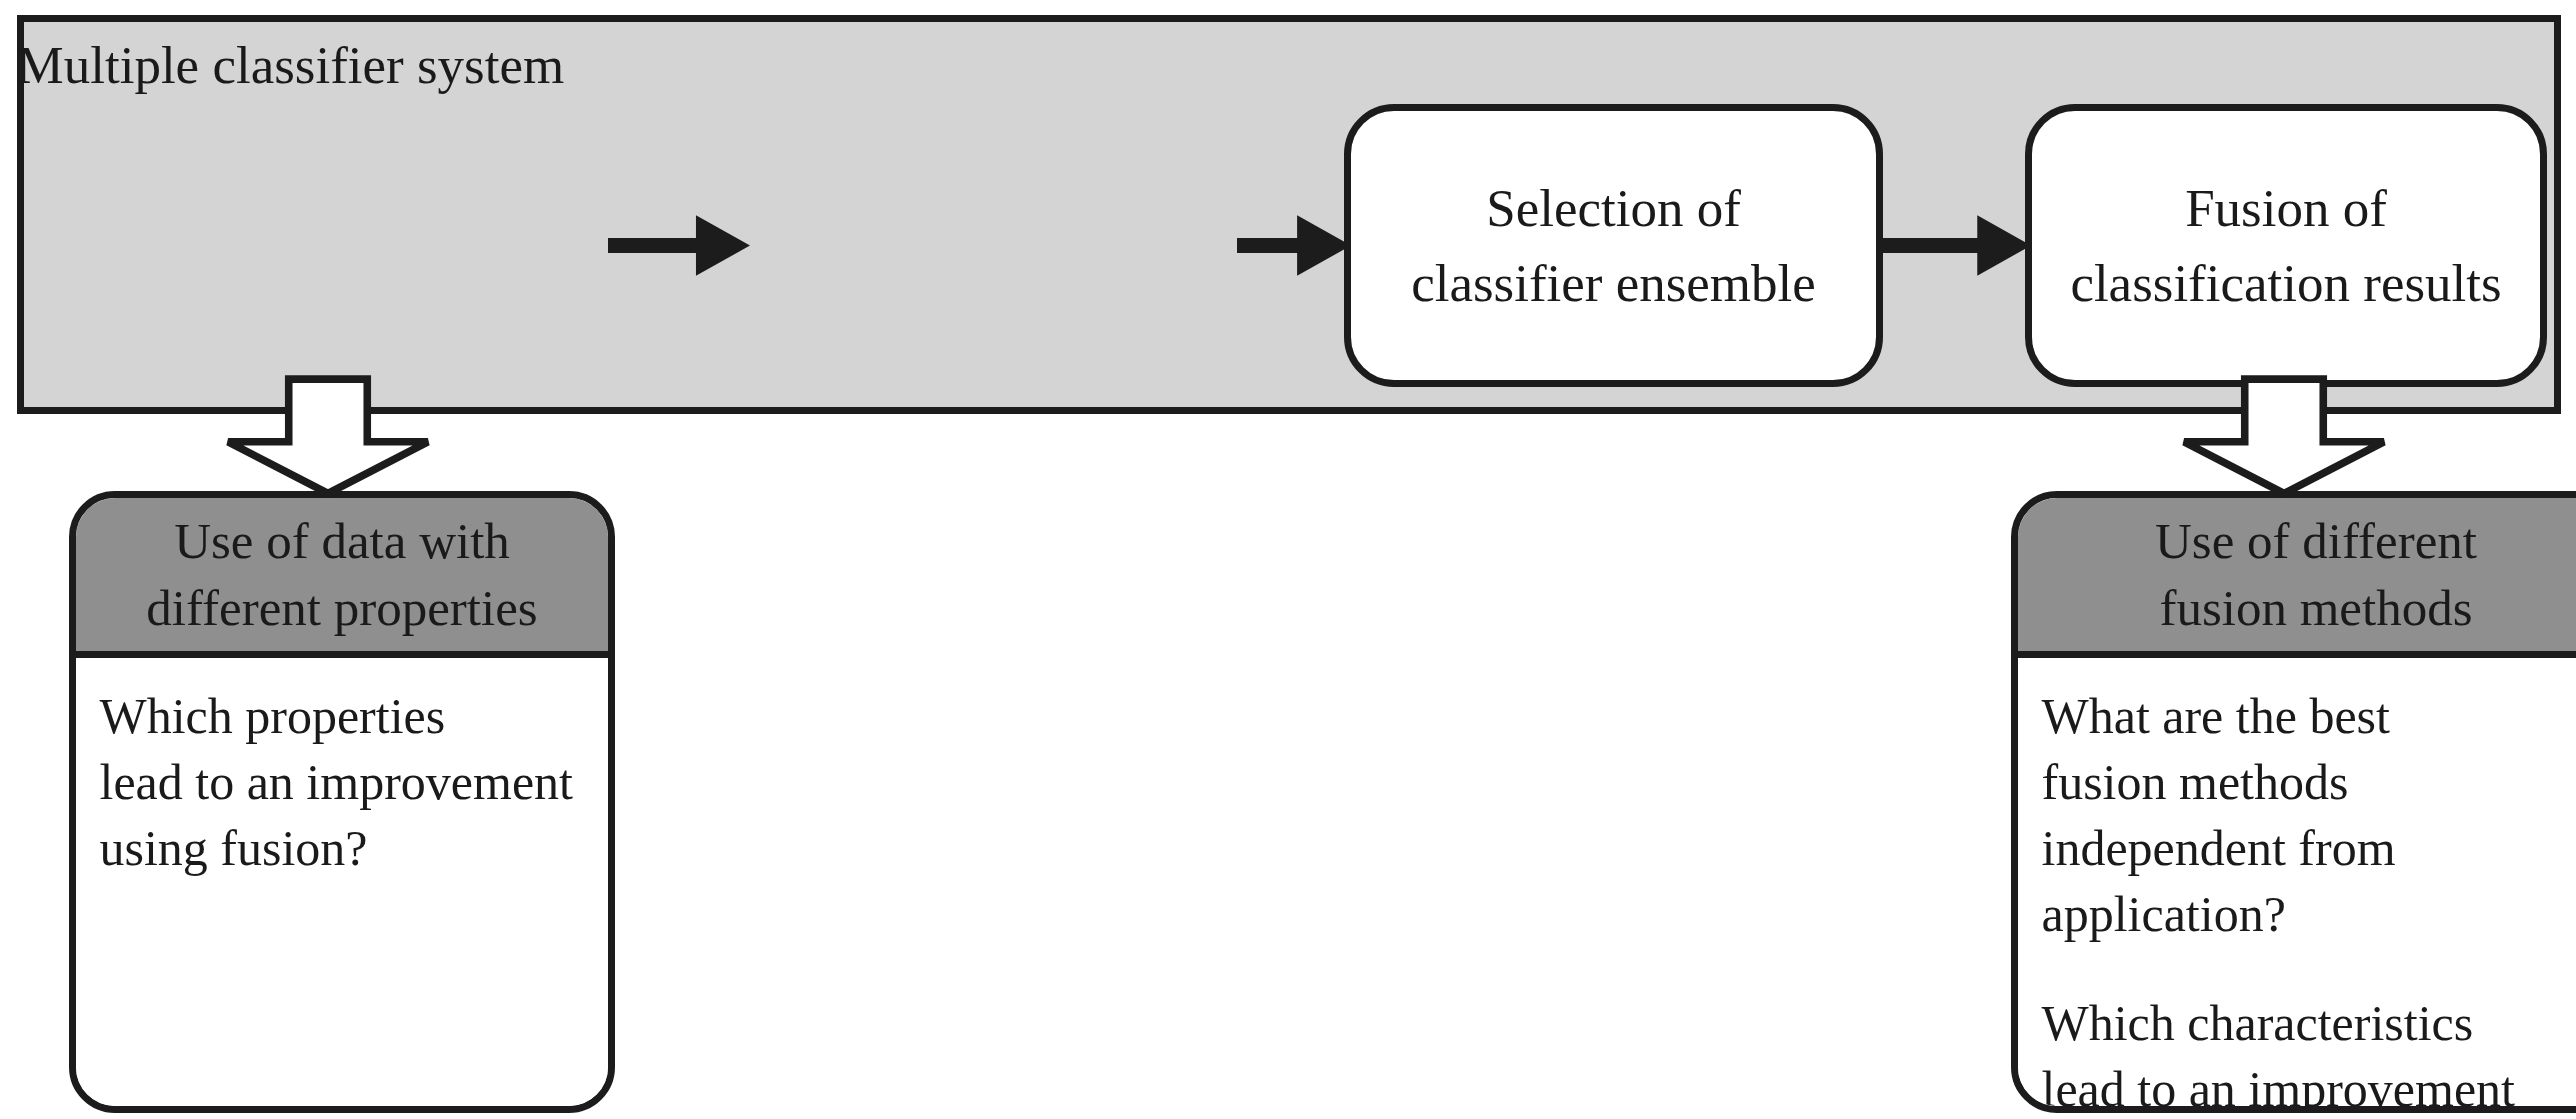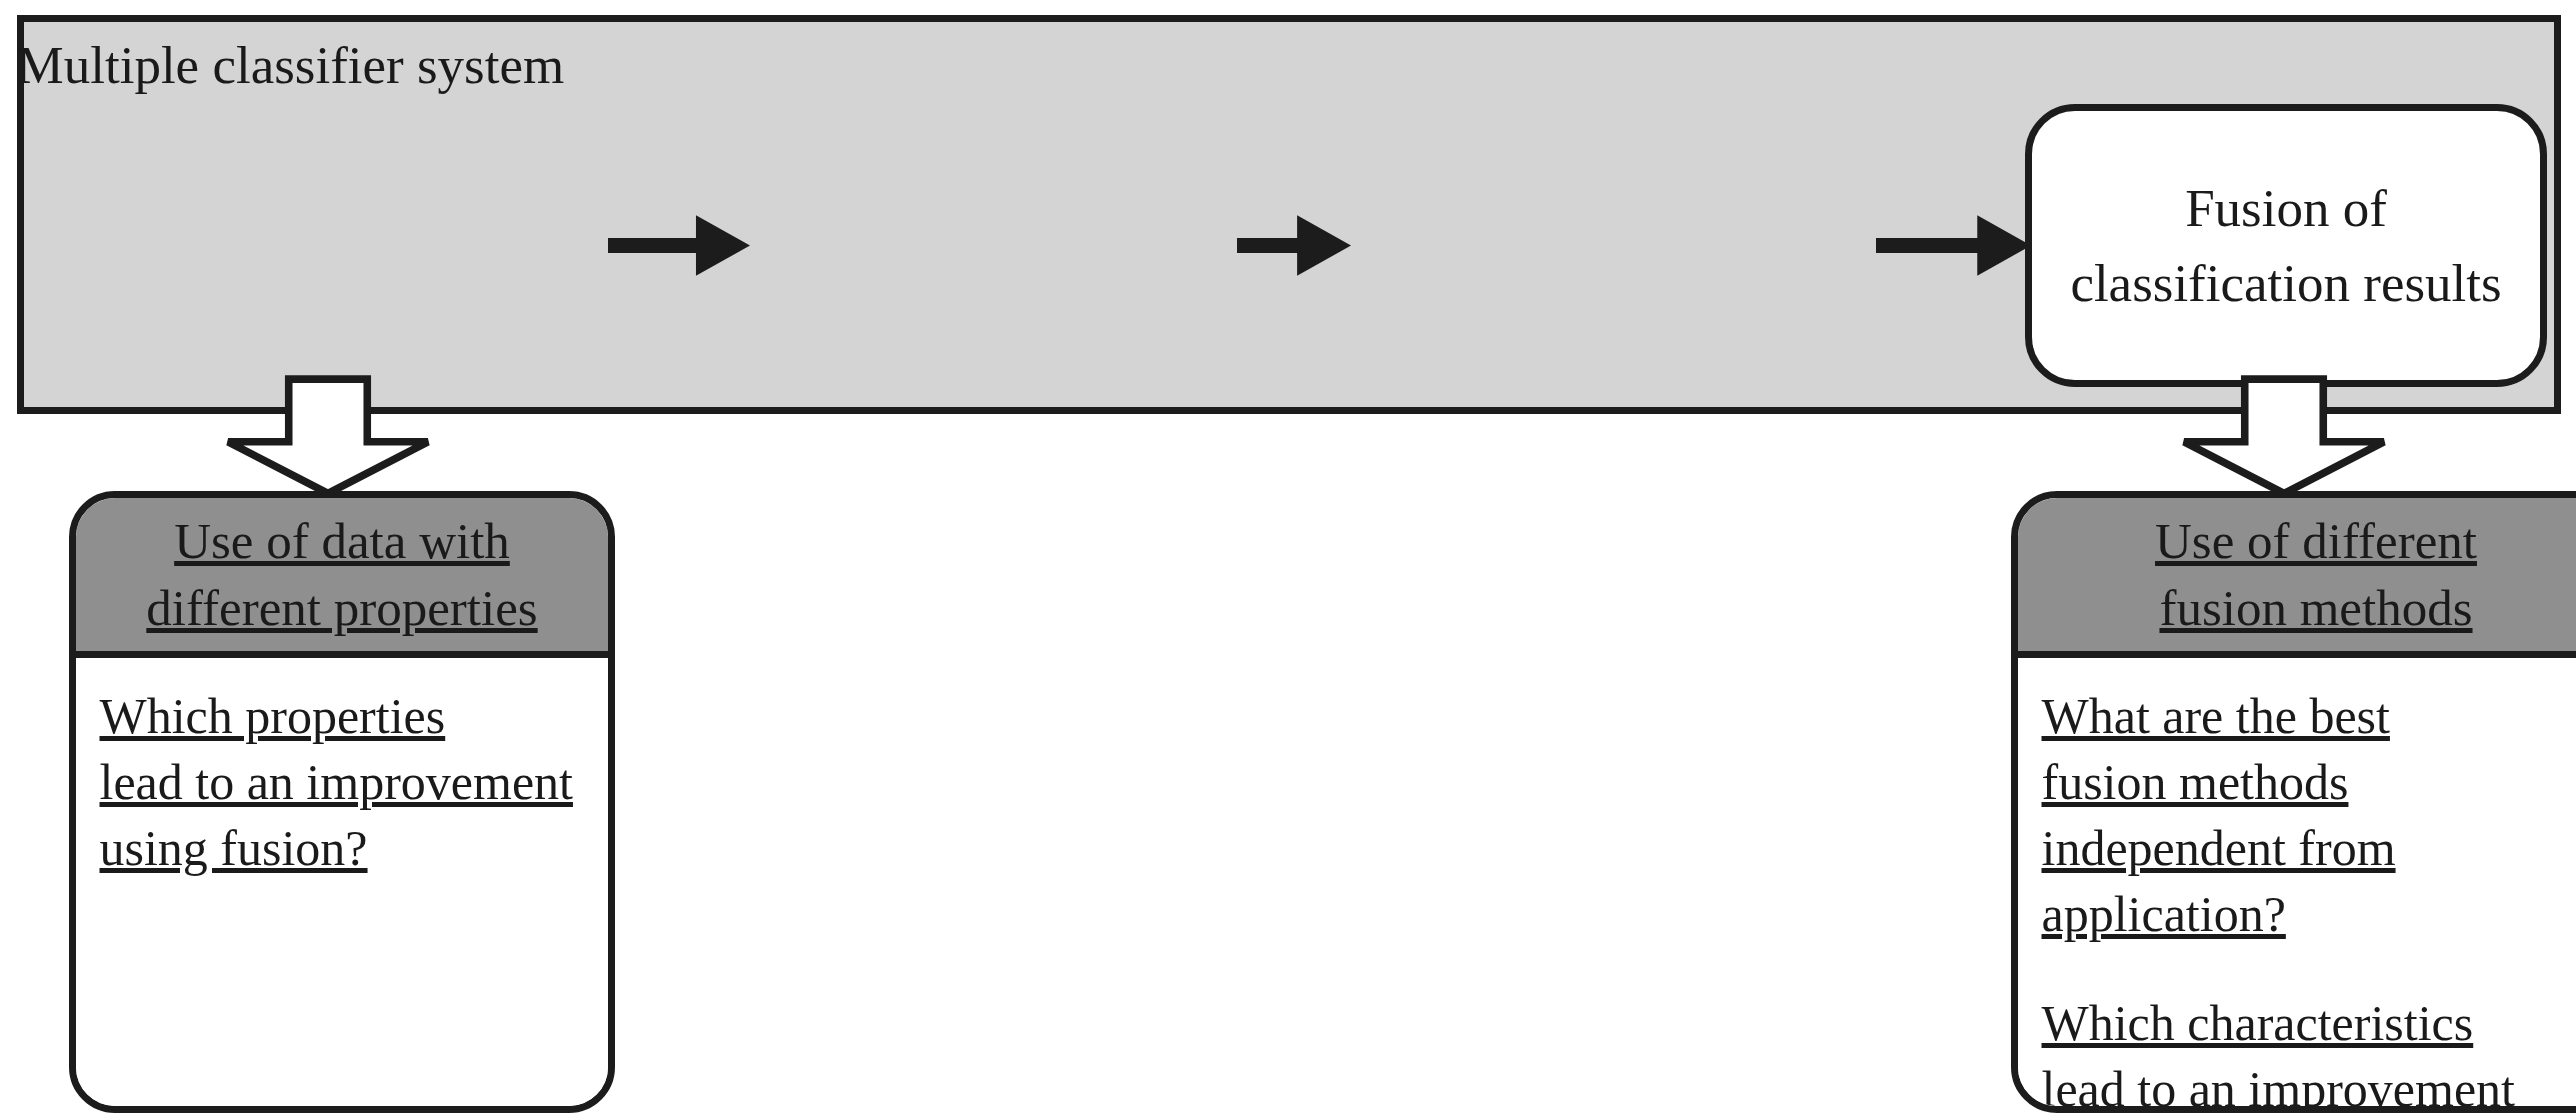--- a/index.html
+++ b/index.html
@@ -38,21 +38,21 @@
   .harrow-3{left:1876px;width:155px;}
 
   
   .darrow{position:absolute;top:375px;width:228px;height:124px;z-index:5;}
   .darrow-left{left:214px;}
   .darrow-right{left:2170px;}
 
   
   .callout{position:absolute;top:491px;height:622px;background:var(--box_fill);
     border:7.6px solid var(--line);border-radius:46px;overflow:hidden;z-index:4;
-    display:flex;flex-direction:column;text-decoration:underline;}
+    display:flex;flex-direction:column;}
   .callout-left{left:69px;width:546px;}
   .callout-right{left:2011px;width:610px;}
   .callout-header{background:var(--header_fill);border-bottom:7px solid var(--line);
     min-height:160px;display:flex;align-items:center;justify-content:center;
     text-align:center;font-size:51px;line-height:1.3;}
   .callout-header span{white-space:pre;display:block;}
   .callout-body{flex:1;background:var(--box_fill);padding:25px 16.6px 14px 23.5px;
     font-size:50px;line-height:1.32;}
   .callout-body p{white-space:pre;margin:0;}
   .callout-body p + p{margin-top:43px;}
@@ -68,20 +68,24 @@
 
   <svg class="harrow harrow-1" viewBox="0 0 205 100" preserveAspectRatio="none">
     <path d="M0,39 L127,39 L127,6 L205,50 L127,94 L127,61 L0,61 Z" fill="#1c1c1c"></path>
   </svg>
 
 
   <svg class="harrow harrow-2" viewBox="0 0 165 100" preserveAspectRatio="none">
     <path d="M0,39 L87,39 L87,6 L165,50 L87,94 L87,61 L0,61 Z" fill="#1c1c1c"></path>
   </svg>
 
+  <div class="step step-3">
+    <span>Selection of
+classifier ensemble</span>
+  </div>
 
   <svg class="harrow harrow-3" viewBox="0 0 225 100" preserveAspectRatio="none">
     <path d="M0,39 L147,39 L147,6 L225,50 L147,94 L147,61 L0,61 Z" fill="#1c1c1c"></path>
   </svg>
 
   <div class="step step-4">
     <span>Fusion of
 classification results</span>
   </div>
 

